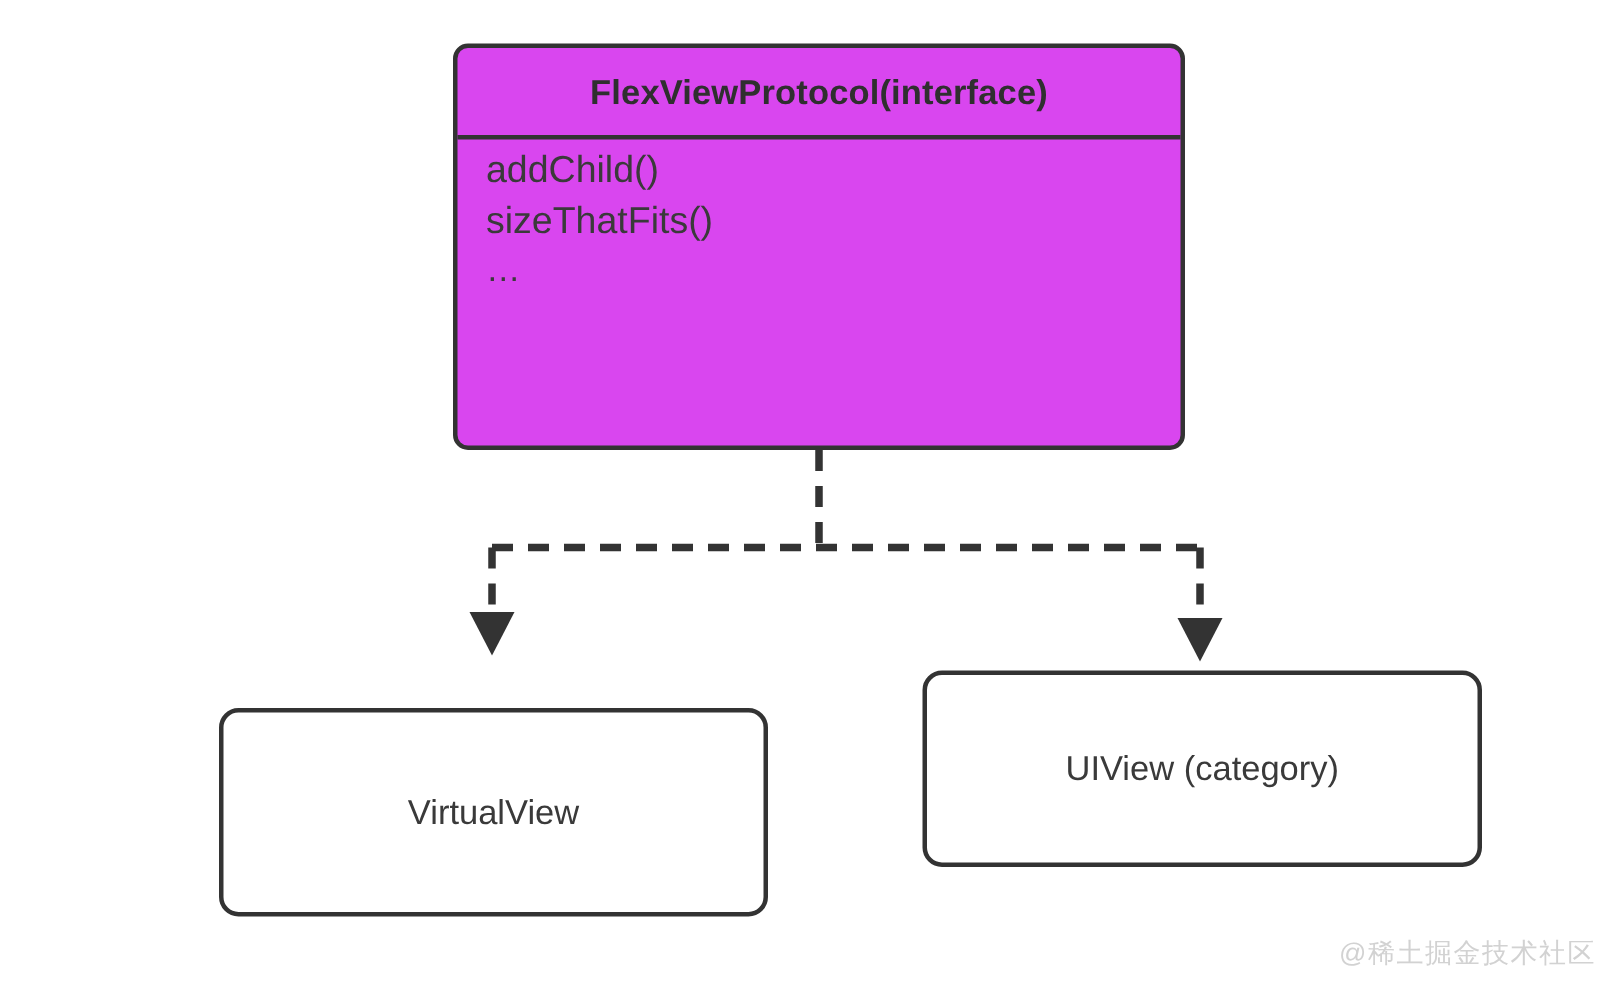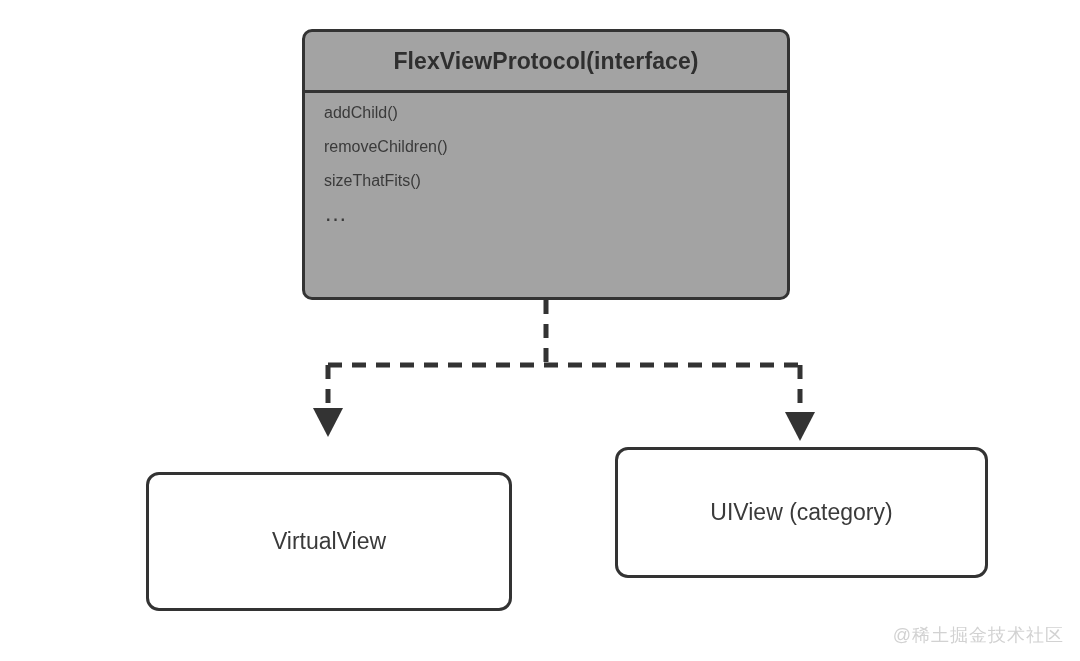--- a/index.html
+++ b/index.html
@@ -15,21 +15,21 @@
     width: 1080px;
     height: 661px;
     background: #ffffff;
     overflow: hidden;
   }
 
   
   .uml-box {
     position: absolute;
     box-sizing: border-box;
-    background: #a3a3a3;
+    background: #d946ef;
     border: 3px solid #333333;
     border-radius: 10px;
     padding-left: 48px;
   }
   #interface-box {
     left: 302px;
     top: 29px;
     width: 488px;
     height: 271px;
   }
@@ -55,21 +55,21 @@
     height: 0;
     border-top: 3px solid #333333;
   }
   #interface-methods {
     position: absolute;
     left: 19px;
     top: 64px;
     right: 10px;
   }
   .method-item {
-    font-size: 16px;
+    font-size: 25px;
     line-height: 34px;
     color: #3a3a3a;
     white-space: nowrap;
   }
   .method-item.ellipsis {
     font-size: 23px;
     line-height: 30px;
     letter-spacing: 1px;
   }
 
@@ -140,21 +140,20 @@
 
     <path d="M800,365 L800,414" stroke="#333333" stroke-width="5" fill="none" stroke-dasharray="14 10"></path>
     <polygon points="785,412 815,412 800,441" fill="#333333"></polygon>
   </svg>
 
   <div class="uml-box" id="interface-box">
     <div id="interface-title">FlexViewProtocol(interface)</div>
     <div id="interface-divider"></div>
     <div id="interface-methods">
       <div class="method-item">addChild()</div>
-      <div class="method-item">removeChildren()</div>
       <div class="method-item">sizeThatFits()</div>
       <div class="method-item ellipsis">…</div>
     </div>
   </div>
 
   <div class="impl-box" id="impl-box-virtualview">
     <span class="impl-label">VirtualView</span>
   </div>
 
   <div class="impl-box" id="impl-box-uiview">

